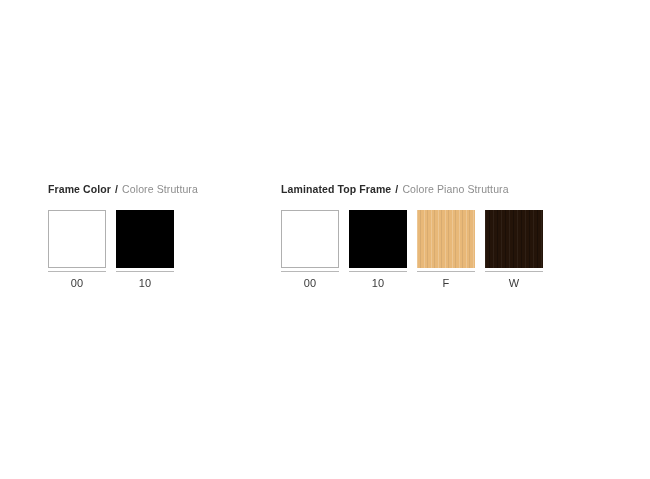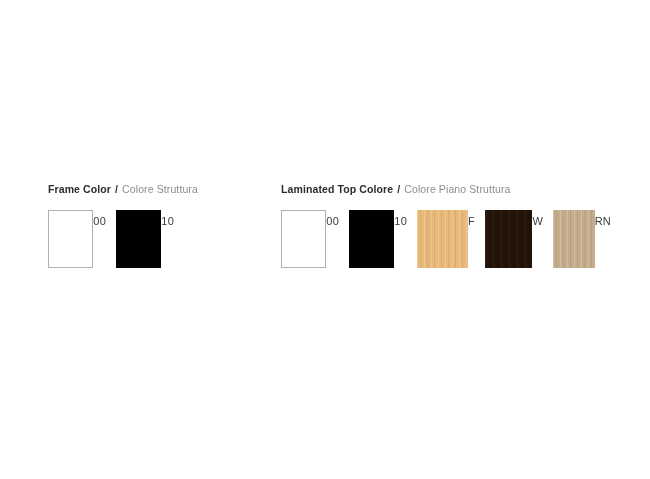--- a/index.html
+++ b/index.html
@@ -55,20 +55,21 @@
 
   
   .swatch-row {
     display: flex;
     align-items: flex-start;
     gap: 10px;
   }
   .swatch-cell {
     width: 58px;
     display: flex;
+    flex-direction: column;
     align-items: stretch;
   }
   .swatch-chip {
     width: 58px;
     height: 58px;
     box-sizing: border-box;
     position: relative;
     overflow: hidden;
   }
   .swatch-chip.bordered {
@@ -122,21 +123,21 @@
         <div class="swatch-divider"></div>
         <div class="swatch-label">10</div>
       </div>
 
 
     </div>
   </div>
 
   <div class="swatch-group top">
     <div class="group-title">
-      <span class="en">Laminated Top Colore</span>
+      <span class="en">Laminated Top Frame</span>
       <span class="sep">/</span>
       <span class="it">Colore Piano Struttura</span>
     </div>
     <div class="swatch-row">
 
       <div class="swatch-cell">
         <div class="swatch-chip bordered" style="background: rgb(255, 255, 255);">
           <div class="grain" style="background: none;"></div>
         </div>
         <div class="swatch-divider"></div>
@@ -160,24 +161,17 @@
       </div>
 
       <div class="swatch-cell">
         <div class="swatch-chip" style="background: rgb(36, 20, 9);">
           <div class="grain" style="background: repeating-linear-gradient(90deg, rgba(255, 255, 255, 0.05) 0px, rgba(255, 255, 255, 0.05) 1px, rgba(0, 0, 0, 0) 1px, rgba(0, 0, 0, 0) 4px, rgba(0, 0, 0, 0.25) 4px, rgba(0, 0, 0, 0.25) 5px, rgba(0, 0, 0, 0) 5px, rgba(0, 0, 0, 0) 8px);"></div>
         </div>
         <div class="swatch-divider"></div>
         <div class="swatch-label">W</div>
       </div>
 
-      <div class="swatch-cell">
-        <div class="swatch-chip" style="background: rgb(196, 172, 140);">
-          <div class="grain" style="background: repeating-linear-gradient(90deg, rgba(255, 255, 255, 0.2) 0px, rgba(255, 255, 255, 0.2) 1px, rgba(0, 0, 0, 0) 1px, rgba(0, 0, 0, 0) 3px, rgba(0, 0, 0, 0.07) 3px, rgba(0, 0, 0, 0.07) 4px, rgba(0, 0, 0, 0) 4px, rgba(0, 0, 0, 0) 7px);"></div>
-        </div>
-        <div class="swatch-divider"></div>
-        <div class="swatch-label">RN</div>
-      </div>
 
     </div>
   </div>
 
 </div>
 
 </body></html>

